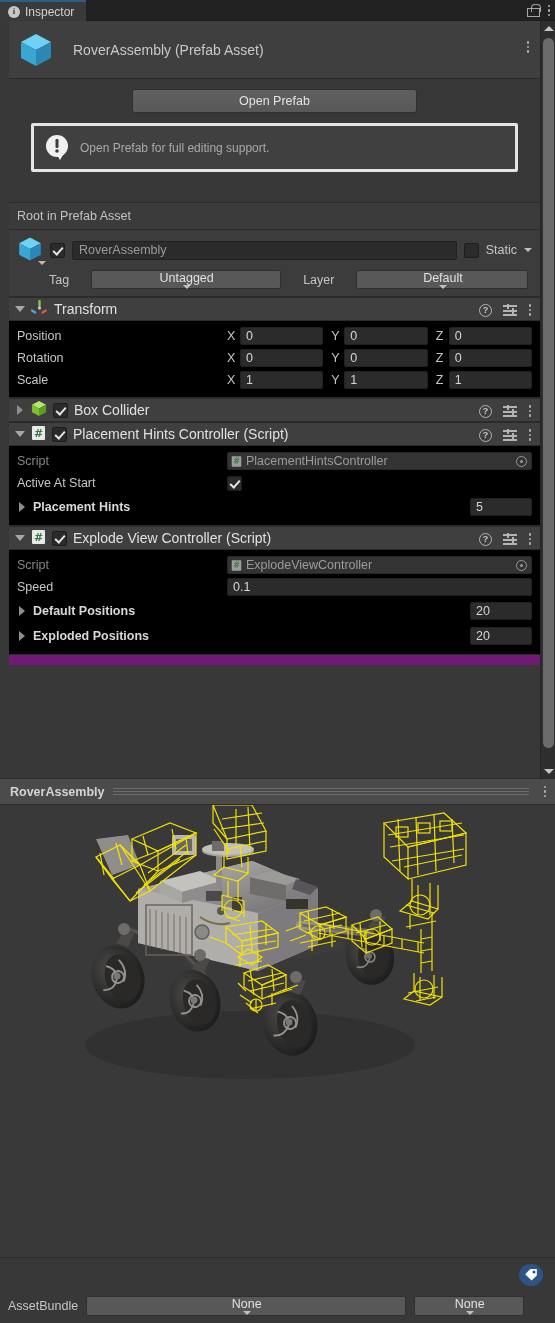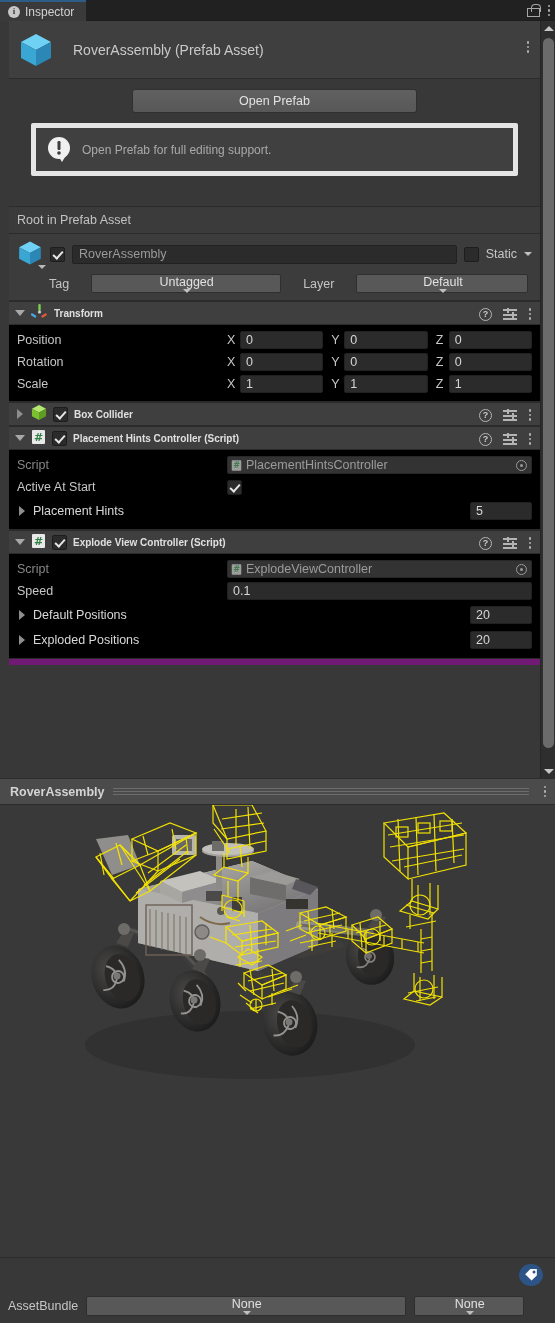--- a/index.html
+++ b/index.html
@@ -87,21 +87,21 @@
 
   .openprefab-zone { padding: 10px 12px 8px; background: #383838; }
   .btn {
     display: block; margin: 0 auto; width: 285px; height: 24px;
     background: linear-gradient(#606060, #585858);
     border: 1px solid #303030; border-radius: 3px;
     color: #e2e2e2; font-size: 12.5px; line-height: 22px; text-align: center;
   }
   .helpbox {
     margin: 10px 10px 0; min-height: 48px;
-    background: #404040; border: 5px solid #e5e5e5; border-radius: 2px;
+    background: #404040; border: 3px solid #e5e5e5; border-radius: 2px;
     display: flex; align-items: center; gap: 9px; padding: 8px 10px;
   }
   .warn-ico { width: 27px; height: 27px; flex: 0 0 auto; }
   .helpbox-txt { font-size: 12px; color: #a9a9a9; }
 
   .spacer-strip { height: 22px; background: #383838; }
 
   .root-label {
     height: 28px; background: #3b3b3b;
     border-top: 1px solid #2b2b2b; border-bottom: 1px solid #2b2b2b;
@@ -146,41 +146,41 @@
   .comp-head {
     height: 24px; background: #3f3f3f;
     border-top: 1px solid #2b2b2b; border-bottom: 1px solid #2b2b2b;
     display: flex; align-items: center; gap: 6px; padding: 0 8px 0 6px; position: relative;
   }
   .foldout { width: 10px; height: 10px; flex: 0 0 auto; position: relative; }
   .foldout.open::after { content: ""; position: absolute; left: 0; top: 2px;
     border-left: 5px solid transparent; border-right: 5px solid transparent; border-top: 6px solid #a8a8a8; }
   .foldout.closed::after { content: ""; position: absolute; left: 2px; top: 0;
     border-top: 5px solid transparent; border-bottom: 5px solid transparent; border-left: 6px solid #8e8e8e; }
-  .comp-title { font-size: 10px; font-weight: bold; color: #e0e0e0; text-align: right; }
+  .comp-title { font-size: 14px; font-weight: normal; color: #e0e0e0; text-align: right; }
   .comp-head .hdr-icons { position: absolute; right: 8px; top: 0; height: 24px; display: flex; align-items: center; gap: 11px; }
   .ico-help {
     width: 13px; height: 13px; border-radius: 50%; border: 1.3px solid #b4b4b4;
     color: #cacaca; font-size: 9px; font-weight: bold; line-height: 11px; text-align: center;
   }
   .ico-preset { width: 14px; height: 12px; position: relative; }
   .ico-preset i { position: absolute; left: 0; height: 1.6px; background: #b4b4b4; }
   .ico-preset i:nth-child(1) { top: 1px; width: 14px; }
   .ico-preset i:nth-child(2) { top: 6px; width: 14px; }
   .ico-preset i:nth-child(3) { top: 10px; width: 14px; }
   .ico-preset b { position: absolute; width: 1.6px; background: #b4b4b4; }
   .ico-preset b:nth-of-type(1) { left: 4px; top: 0; height: 5px; }
   .ico-preset b:nth-of-type(2) { left: 9px; top: 4px; height: 8px; }
 
   .comp-body { background: #000000; padding: 4px 8px 6px; border-bottom: 1px solid #2b2b2b; }
 
   .prop-row { display: flex; align-items: center; height: 22px; }
   .prop-lbl { width: 210px; font-size: 12.5px; color: #c6c6c6; flex: 0 0 auto; }
   .prop-lbl.dim { color: #868686; }
-  .prop-lbl.bold { font-weight: normal; color: #d8d8d8; }
+  .prop-lbl.bold { font-weight: bold; color: #d8d8d8; }
 
   .vec3 { display: flex; align-items: center; gap: 0; flex: 1 1 auto; }
   .axis { font-size: 12.5px; color: #c6c6c6; width: 13px; text-align: left; flex: 0 0 auto; }
   .numfield {
     height: 18px; background: #2b2b2b; border: 1px solid #212121; border-radius: 2px;
     color: #d6d6d6; font-size: 12.5px; line-height: 16px; padding-left: 5px;
     flex: 1 1 0; margin-right: 8px; min-width: 0;
   }
   .numfield.last { margin-right: 0; }
 

